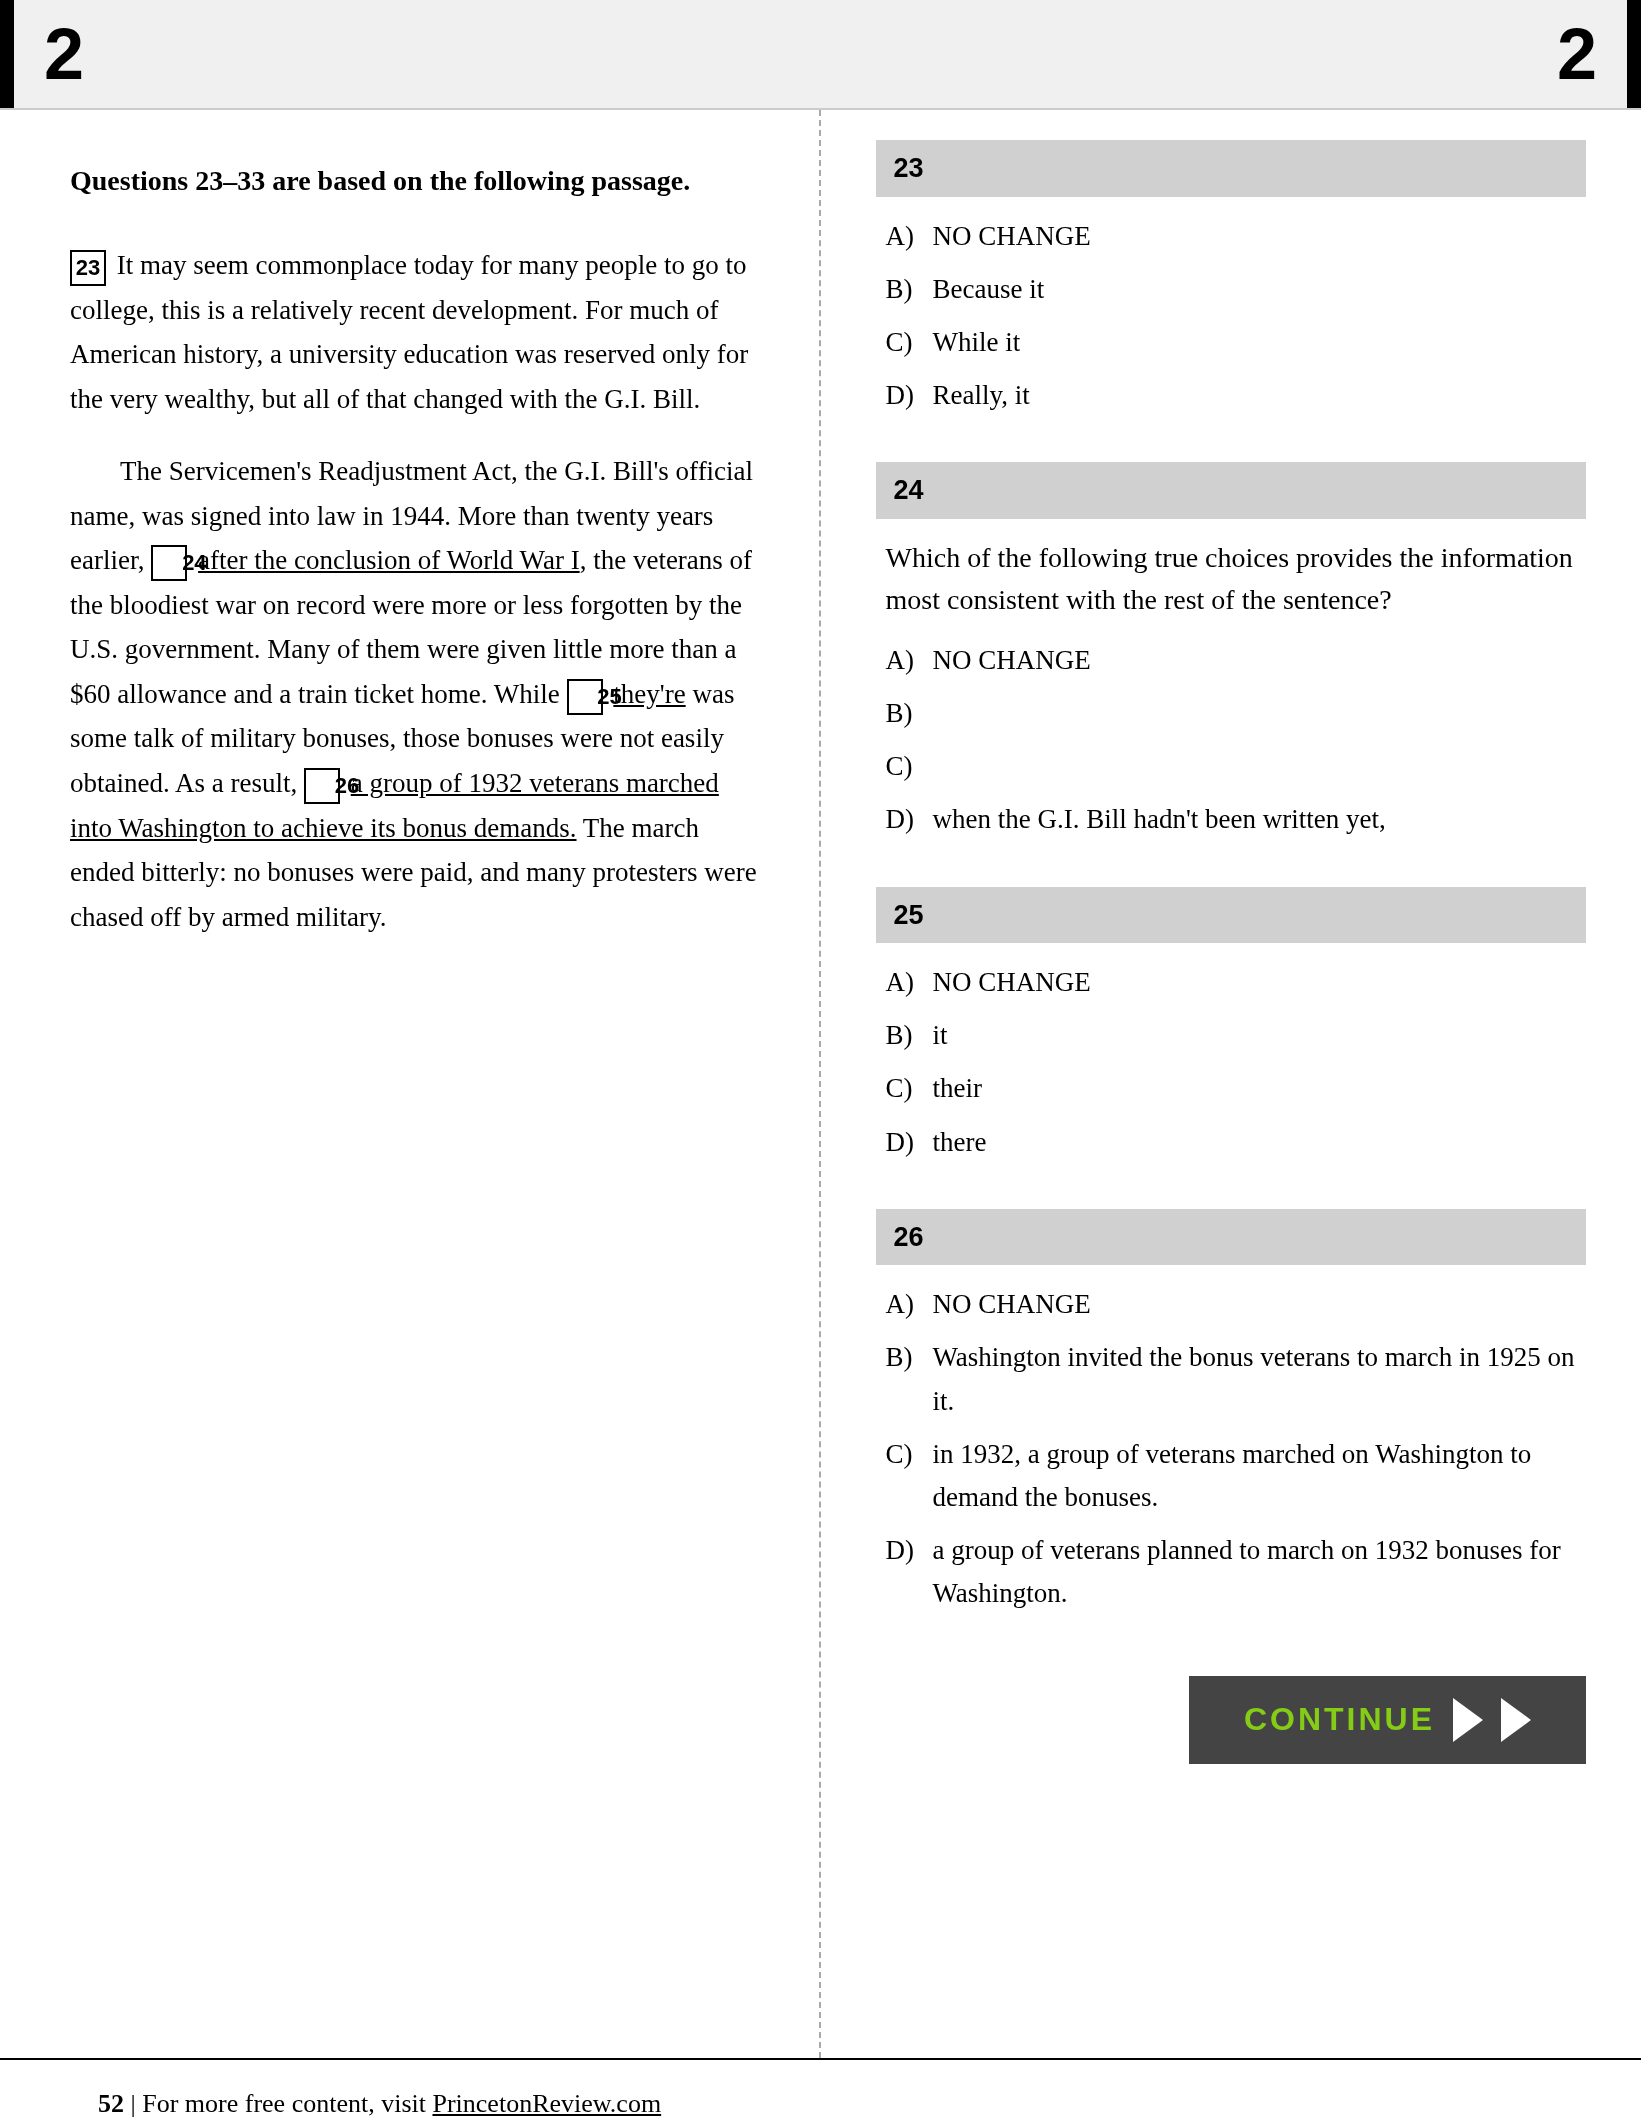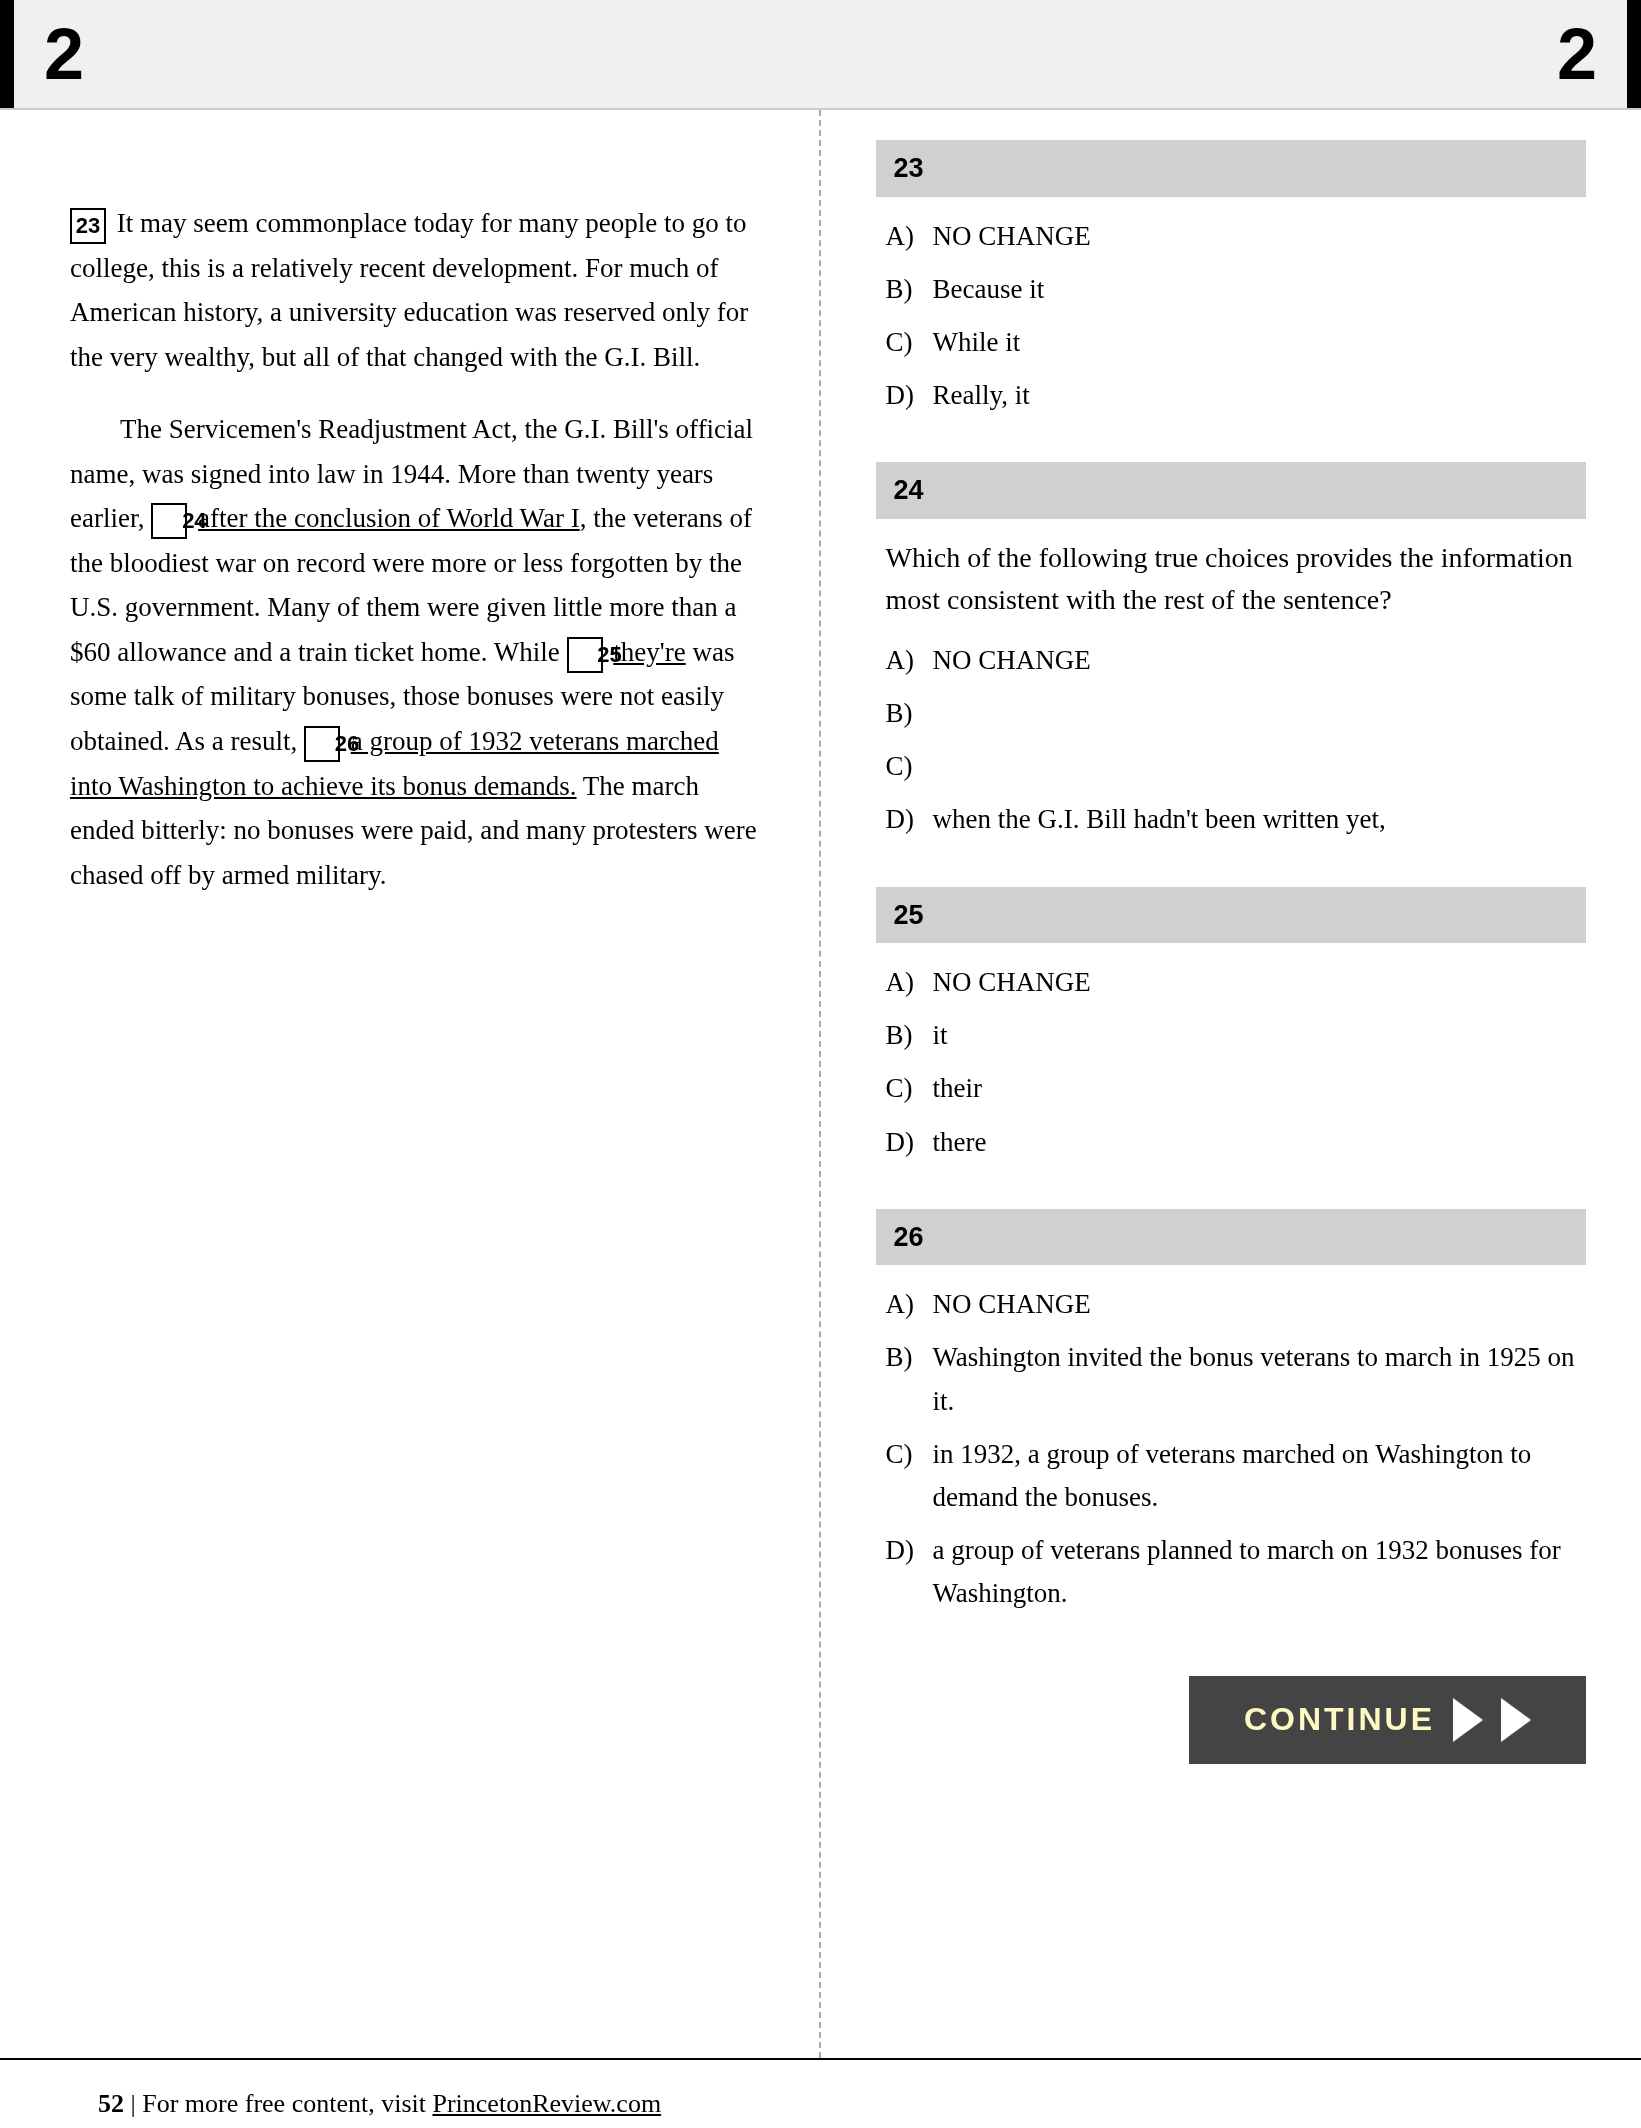--- a/index.html
+++ b/index.html
@@ -188,21 +188,21 @@
     
     .continue-area {
       display: flex;
       justify-content: flex-end;
       margin-top: 60px;
       padding-right: 0;
     }
 
     .continue-btn {
       background: #444;
-      color: #fef9c3;
+      color: #84cc16;
       font-size: 32px;
       font-weight: bold;
       font-family: Arial, sans-serif;
       letter-spacing: 3px;
       padding: 22px 55px;
       display: flex;
       align-items: center;
       gap: 18px;
       cursor: pointer;
       border: none;
@@ -242,20 +242,21 @@
     <div class="header-bar-accent"></div>
     <div class="header-number-right">
       <span class="header-num-text">2</span>
     </div>
   </div>
 </div>
 
 <div class="main-content">
 
   <div class="passage-col">
+    <p class="passage-intro">Questions 23–33 are based on the following passage.</p>
 
     <div class="passage-text">
 
       <p>
         <span class="inline-num">23</span><span> It may seem commonplace today for many people to go to college, this is a relatively recent development. For much of American history, a university education was reserved only for the very wealthy, but all of that changed with the G.I. Bill.</span>
       </p>
 
       <p>
         <span>The Servicemen's Readjustment Act, the G.I. Bill's official name, was signed into law in 1944. More than twenty years earlier, </span><span class="inline-num">24</span> <span class="underline">after the conclusion of World War I</span><span>, the veterans of the bloodiest war on record were more or less forgotten by the U.S. government. Many of them were given little more than a $60 allowance and a train ticket home. While </span><span class="inline-num">25</span> <span class="underline">they're</span><span> was some talk of military bonuses, those bonuses were not easily obtained. As a result, </span><span class="inline-num">26</span> <span class="underline">a group of 1932 veterans marched into Washington to achieve its bonus demands.</span><span> The march ended bitterly: no bonuses were paid, and many protesters were chased off by armed military.</span>
       </p>

